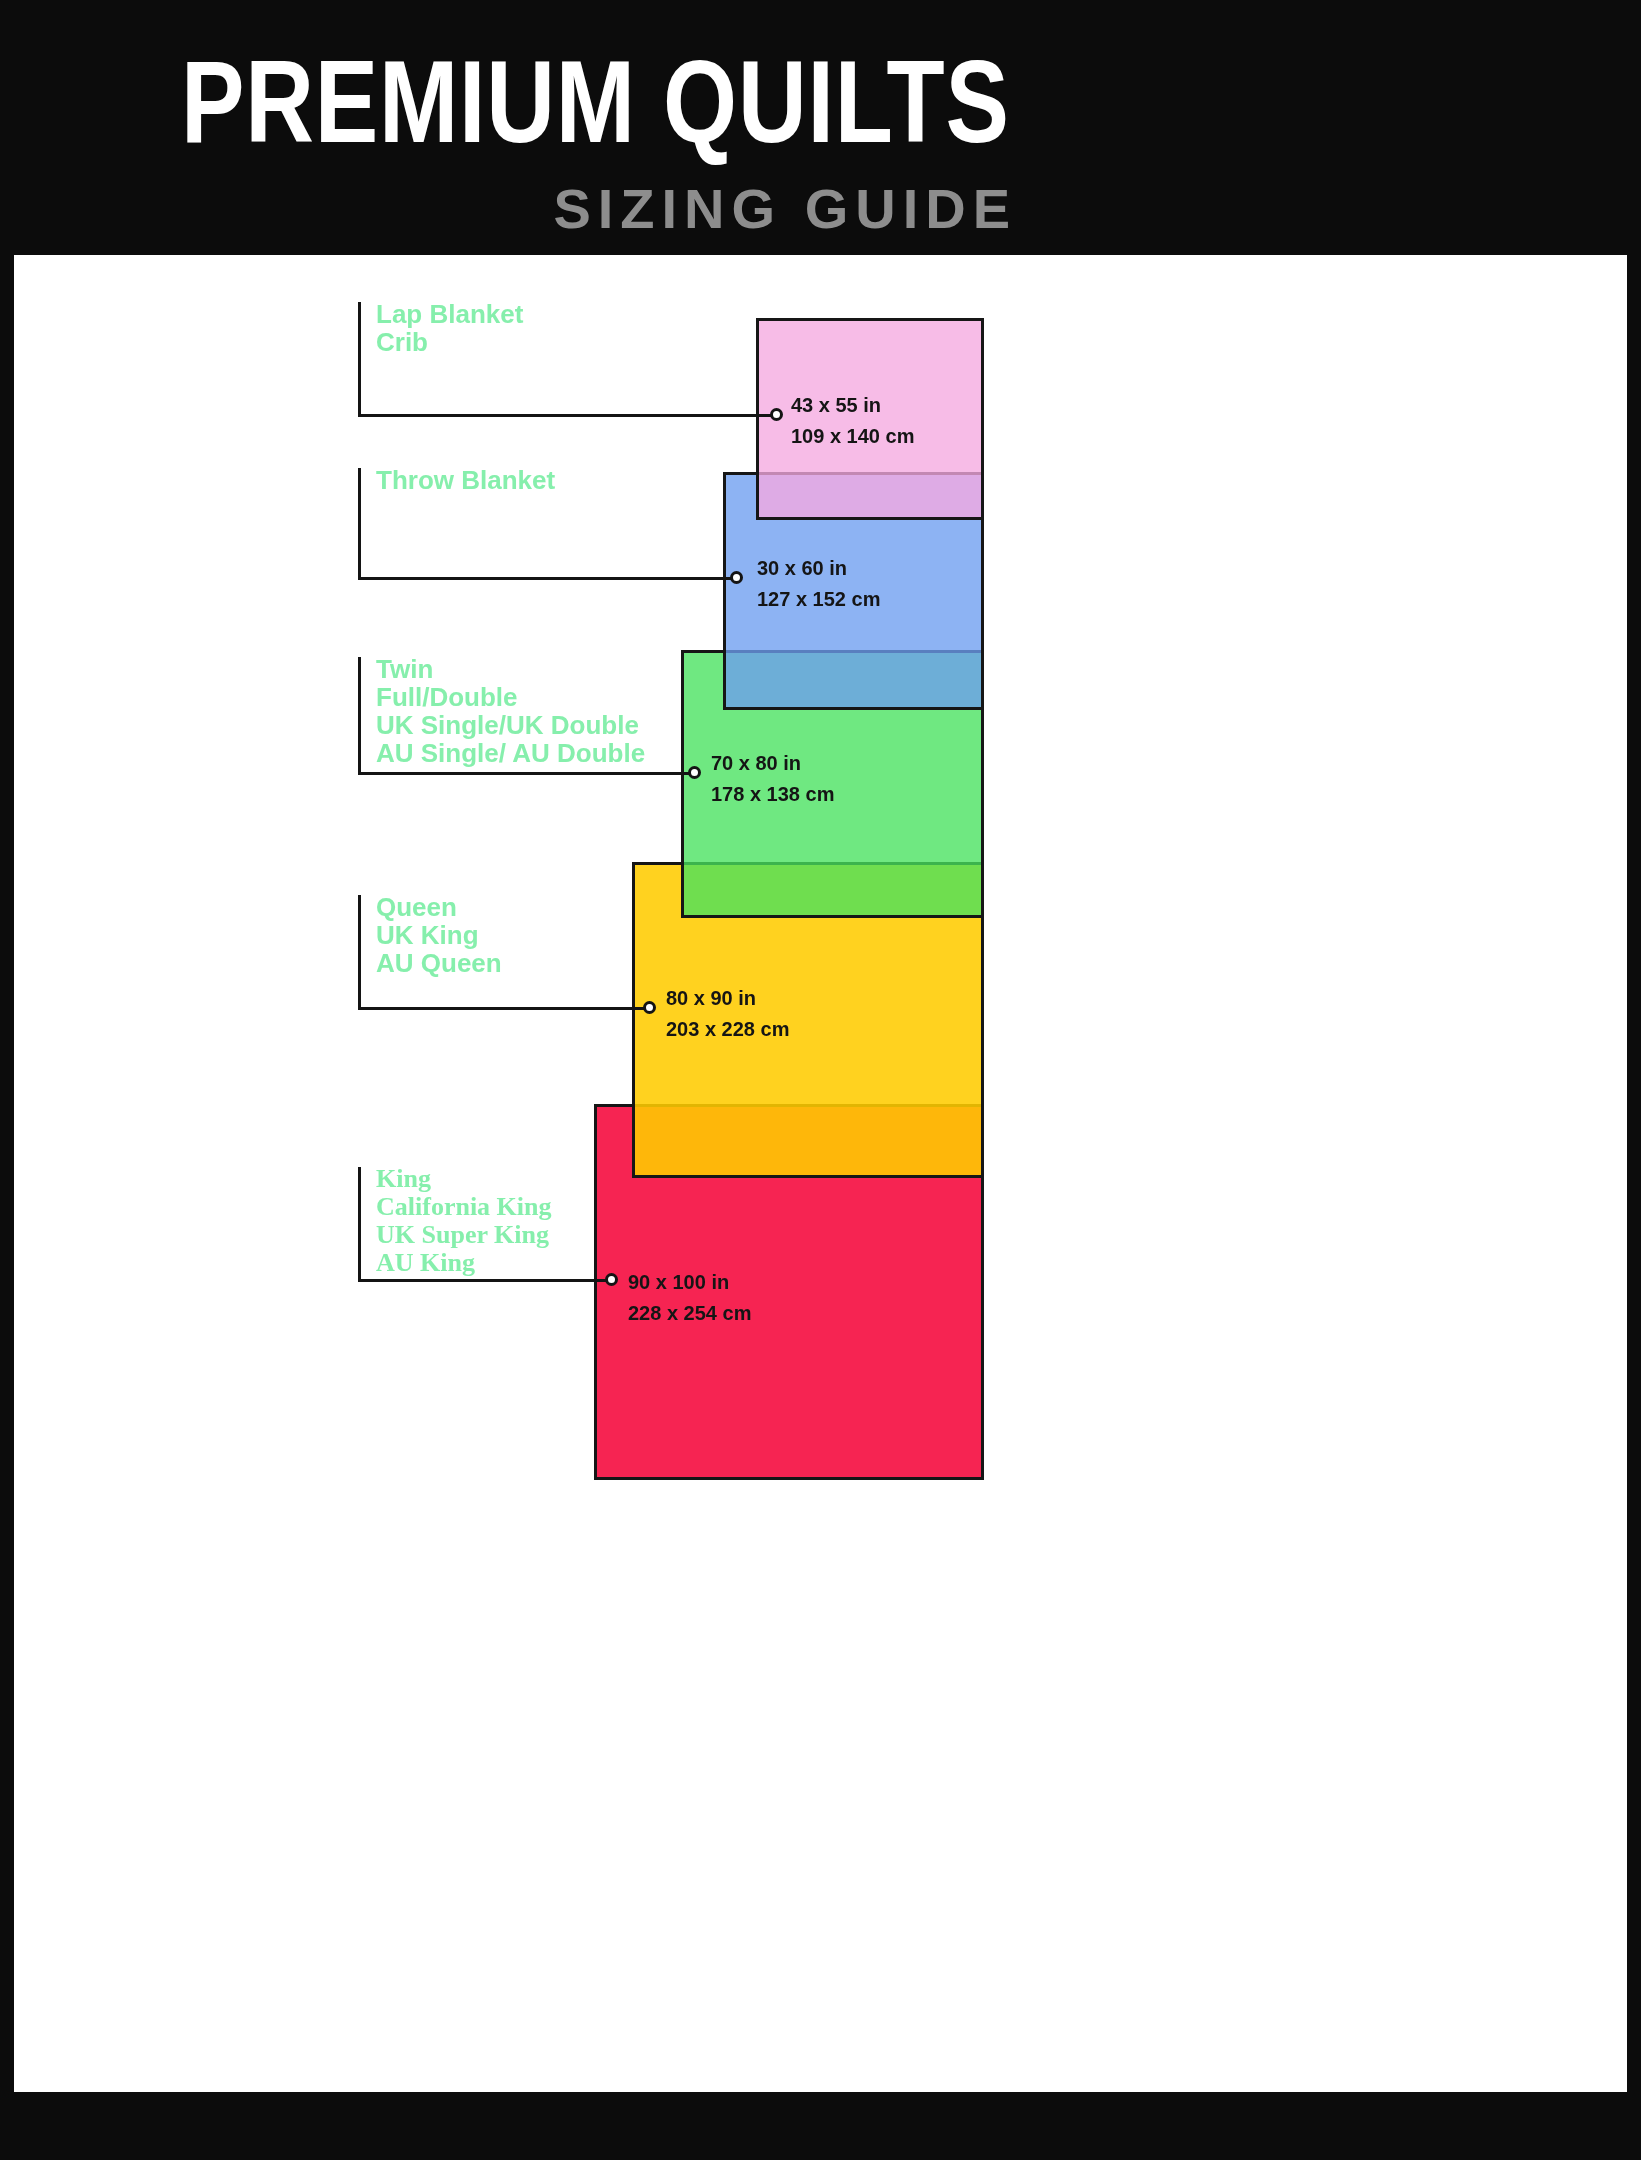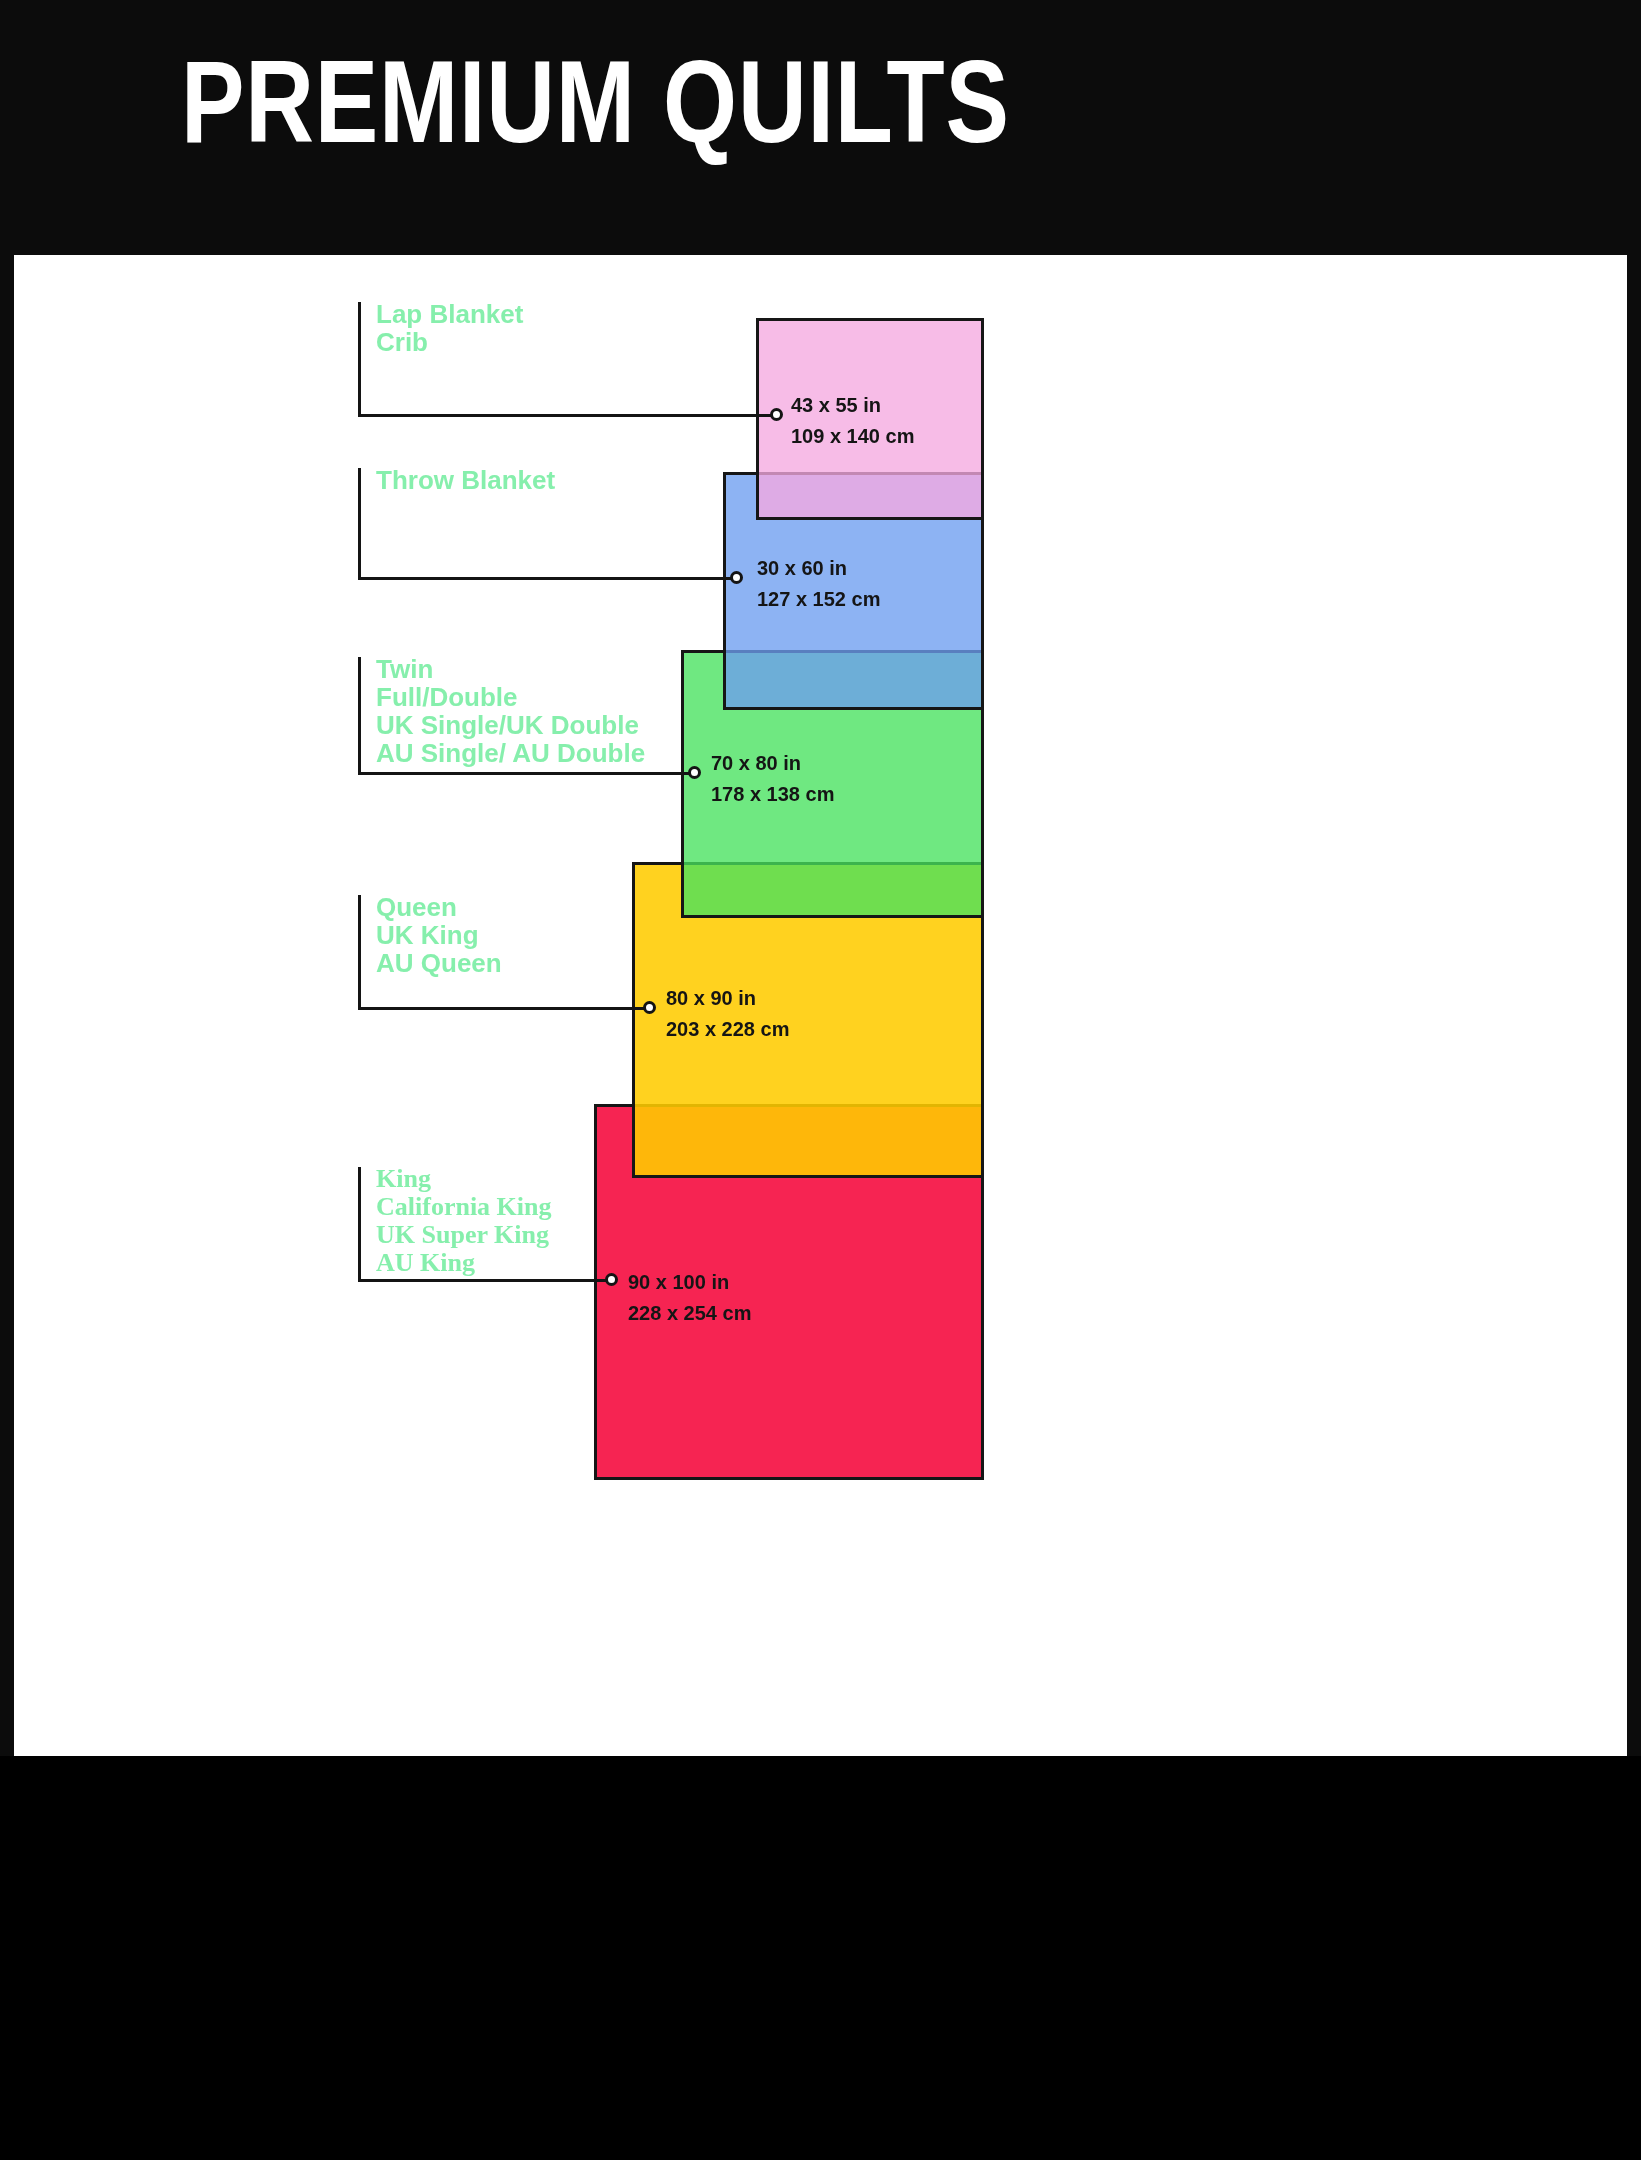--- a/index.html
+++ b/index.html
@@ -1,19 +1,19 @@
 <!DOCTYPE html>
 <html><head>
 <meta charset="utf-8">
 <style>
   html, body { margin: 0; padding: 0; background: #000; }
   .poster {
     position: relative;
     width: 1641px;
-    height: 1756px;
+    height: 2160px;
     overflow: hidden;
     font-family: "Liberation Sans", sans-serif;
     background: #0c0c0c;
   }
   .panel {
     position: absolute;
     left: 14px; top: 255px;
     width: 1613px; height: 1837px;
     background: #ffffff;
   }
@@ -80,20 +80,21 @@
     white-space: nowrap;
   }
 </style>
 </head>
 <body>
 
 <div class="poster" style="background-color: rgb(12, 12, 12);">
 
   <header class="header">
     <h1 class="title" style="color: rgb(255, 255, 255);">PREMIUM QUILTS</h1>
+    <div class="subtitle" style="color: rgb(141, 141, 141);">SIZING GUIDE</div>
   </header>
 
   <div class="panel" style="background-color: rgb(255, 255, 255);"></div>
 
   <div class="rect" id="rect-king" style="background-color: rgba(245, 6, 58, 0.88);"></div>
   <div class="rect" id="rect-queen" style="background-color: rgba(255, 204, 0, 0.88);"></div>
   <div class="rect" id="rect-twin" style="background-color: rgba(71, 226, 93, 0.78);"></div>
   <div class="rect" id="rect-throw" style="background-color: rgba(109, 158, 240, 0.78);"></div>
   <div class="rect" id="rect-lap" style="background-color: rgba(245, 169, 224, 0.78);"></div>
 

